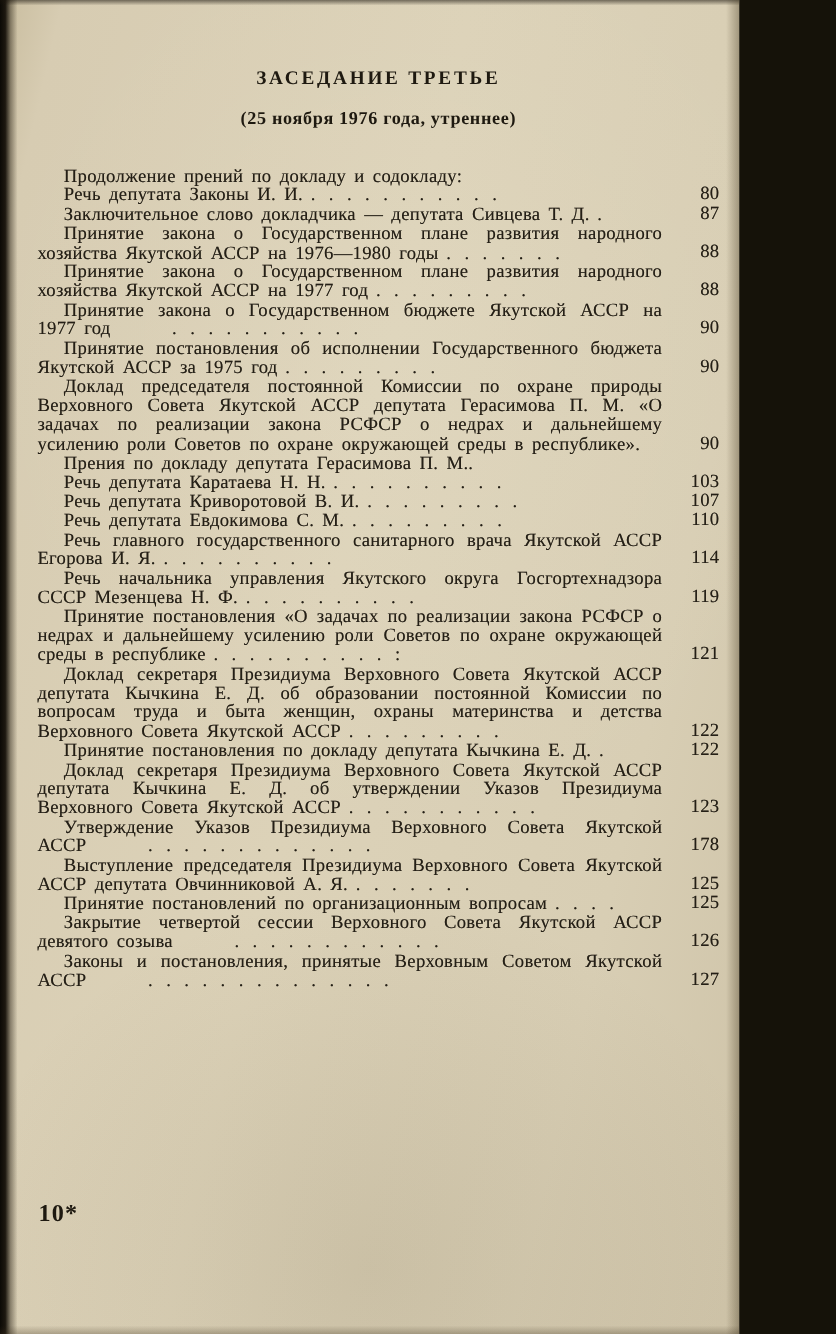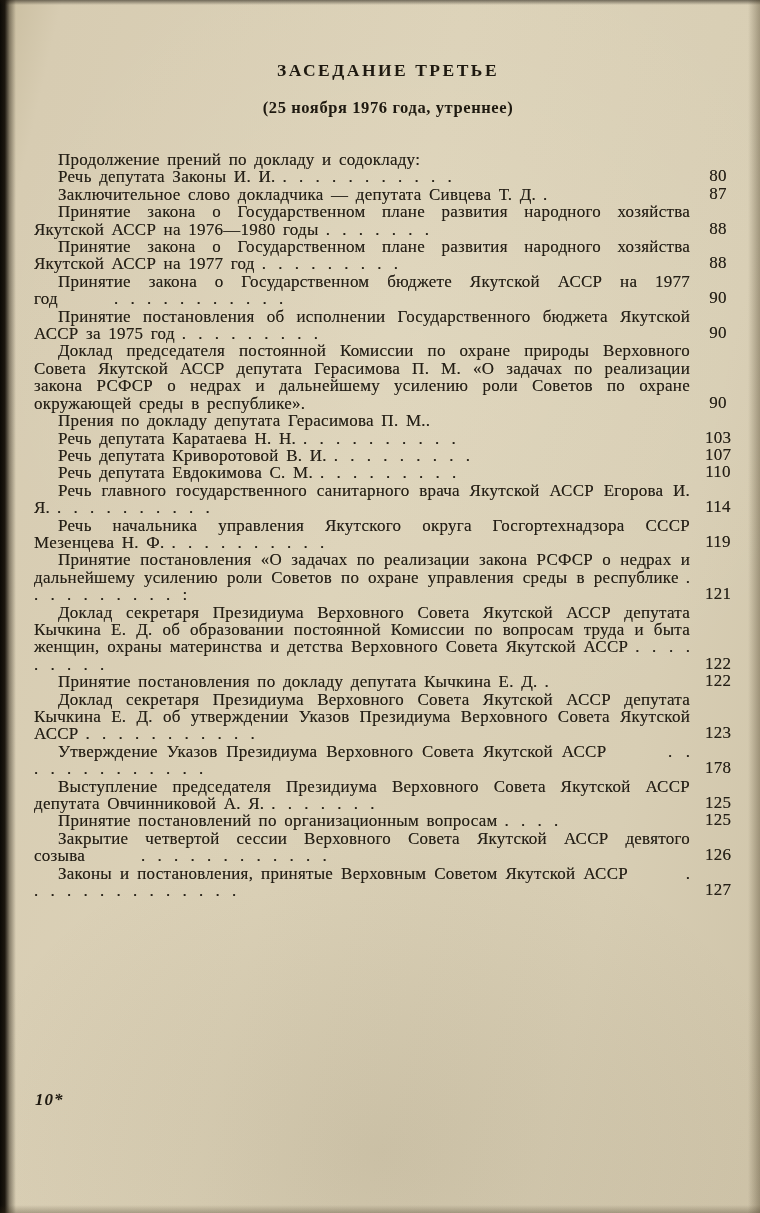--- a/index.html
+++ b/index.html
@@ -1,18 +1,18 @@
 <!DOCTYPE html>
 <html><head>
 <meta charset="utf-8">
 <style>
   html,body { margin:0; padding:0; background:#151209; }
   .paper {
     position:relative;
-    width:760px; height:1213px;
+    width:672px; height:1213px;
     overflow:hidden;
     background:
       radial-gradient(ellipse 90% 55% at 55% 28%, rgba(255,252,238,0.10), rgba(0,0,0,0) 65%),
       radial-gradient(ellipse 80% 40% at 50% 95%, rgba(90,75,45,0.12), rgba(0,0,0,0) 70%),
       linear-gradient(103deg, #c8bc9e 0%, #d7ccb2 6%, #dcd2b8 45%, #d8ceb4 78%, #cec3a8 100%);
     color:#241f16;
     font-family:"Liberation Serif","DejaVu Serif",serif;
   }
   .edge-left {
     position:absolute; left:0; top:0; bottom:0; width:16px; z-index:3;
@@ -47,25 +47,25 @@
     margin:0; padding-right:52px;
     text-align:justify;
     text-indent:24px;
     font-size:17px; line-height:17.4px;
     letter-spacing:0.25px; word-spacing:3px;
     text-shadow:0 0 0.5px rgba(36,31,22,0.55);
   }
   .leader { word-spacing:8px; padding-left:7px; letter-spacing:0; }
   .page-num {
     position:absolute; right:0; bottom:1px; width:48px;
-    text-align:center; text-indent:0; word-spacing:0;
+    text-align:right; text-indent:0; word-spacing:0;
   }
   .signature-mark {
     position:absolute; left:35px; top:1090px; z-index:2;
-    font-weight:bold; font-size:17px; letter-spacing:1px; color:#1e1910;font-style:italic;
+    font-weight:bold; font-size:22px; letter-spacing:1px; color:#1e1910;
   }
 </style>
 </head>
 <body>
 
 <div class="paper">
   <div class="edge-left"></div>
   <div class="edge-top"></div>
   <div class="edge-right"></div>
   <div class="edge-bottom"></div>
@@ -82,21 +82,21 @@
       <p class="entry"><span>Принятие закона о Государственном плане развития народного хозяйства Якутской АССР на 1977 год</span><span class="leader">. . . . . . . . .</span><span class="page-num">88</span></p>
       <p class="entry"><span>Принятие закона о Государственном бюджете Якутской АССР на 1977 год</span><span class="leader">&nbsp;&nbsp;&nbsp;&nbsp;. . . . . . . . . . .</span><span class="page-num">90</span></p>
       <p class="entry"><span>Принятие постановления об исполнении Государственного бюджета Якутской АССР за 1975 год</span><span class="leader">. . . . . . . . .</span><span class="page-num">90</span></p>
       <p class="entry"><span>Доклад председателя постоянной Комиссии по охране природы Верховного Совета Якутской АССР депутата Герасимова П. М. «О задачах по реализации закона РСФСР о недрах и дальнейшему усилению роли Советов по охране окружающей среды в республике».</span><span class="leader"></span><span class="page-num">90</span></p>
       <p class="entry"><span>Прения по докладу депутата Герасимова П. М..</span><span class="leader"></span><span class="page-num"></span></p>
       <p class="entry"><span>Речь депутата Каратаева Н. Н.</span><span class="leader">. . . . . . . . . .</span><span class="page-num">103</span></p>
       <p class="entry"><span>Речь депутата Криворотовой В. И.</span><span class="leader">. . . . . . . . .</span><span class="page-num">107</span></p>
       <p class="entry"><span>Речь депутата Евдокимова С. М.</span><span class="leader">. . . . . . . . .</span><span class="page-num">110</span></p>
       <p class="entry"><span>Речь главного государственного санитарного врача Якутской АССР Егорова И. Я.</span><span class="leader">. . . . . . . . . .</span><span class="page-num">114</span></p>
       <p class="entry"><span>Речь начальника управления Якутского округа Госгортехнадзора СССР Мезенцева Н. Ф.</span><span class="leader">. . . . . . . . . .</span><span class="page-num">119</span></p>
-      <p class="entry"><span>Принятие постановления «О задачах по реализации закона РСФСР о недрах и дальнейшему усилению роли Советов по охране управления среды в республике</span><span class="leader">. . . . . . . . . . :</span><span class="page-num">121</span></p>
+      <p class="entry"><span>Принятие постановления «О задачах по реализации закона РСФСР о недрах и дальнейшему усилению роли Советов по охране окружающей среды в республике</span><span class="leader">. . . . . . . . . . :</span><span class="page-num">121</span></p>
       <p class="entry"><span>Доклад секретаря Президиума Верховного Совета Якутской АССР депутата Кычкина Е. Д. об образовании постоянной Комиссии по вопросам труда и быта женщин, охраны материнства и детства Верховного Совета Якутской АССР</span><span class="leader">. . . . . . . . .</span><span class="page-num">122</span></p>
       <p class="entry"><span>Принятие постановления по докладу депутата Кычкина Е. Д.</span><span class="leader">.</span><span class="page-num">122</span></p>
       <p class="entry"><span>Доклад секретаря Президиума Верховного Совета Якутской АССР депутата Кычкина Е. Д. об утверждении Указов Президиума Верховного Совета Якутской АССР</span><span class="leader">. . . . . . . . . . .</span><span class="page-num">123</span></p>
       <p class="entry"><span>Утверждение Указов Президиума Верховного Совета Якутской АССР</span><span class="leader">&nbsp;&nbsp;&nbsp;&nbsp;. . . . . . . . . . . . .</span><span class="page-num">178</span></p>
       <p class="entry"><span>Выступление председателя Президиума Верховного Совета Якутской АССР депутата Овчинниковой А. Я.</span><span class="leader">. . . . . . .</span><span class="page-num">125</span></p>
       <p class="entry"><span>Принятие постановлений по организационным вопросам</span><span class="leader">. . . .</span><span class="page-num">125</span></p>
       <p class="entry"><span>Закрытие четвертой сессии Верховного Совета Якутской АССР девятого созыва</span><span class="leader">&nbsp;&nbsp;&nbsp;&nbsp;. . . . . . . . . . . .</span><span class="page-num">126</span></p>
       <p class="entry"><span>Законы и постановления, принятые Верховным Советом Якутской АССР</span><span class="leader">&nbsp;&nbsp;&nbsp;&nbsp;. . . . . . . . . . . . . .</span><span class="page-num">127</span></p>
     </div>
   </div>

